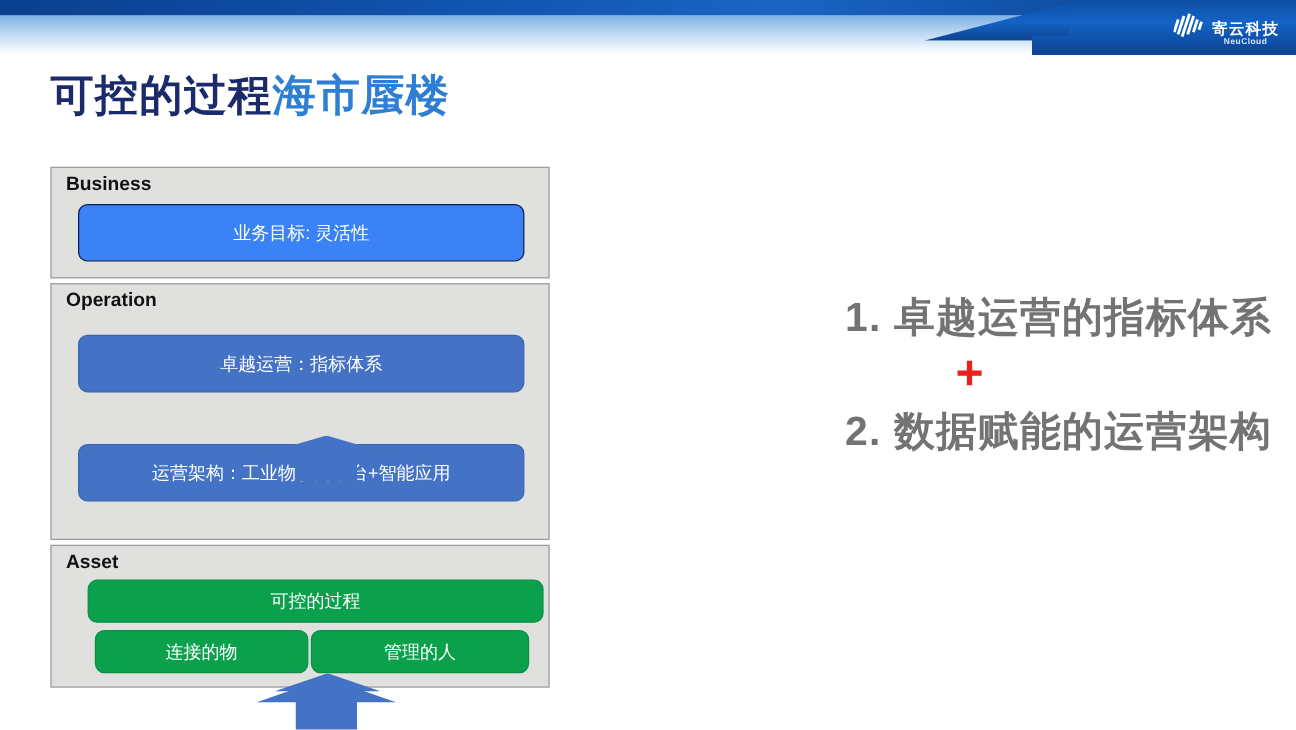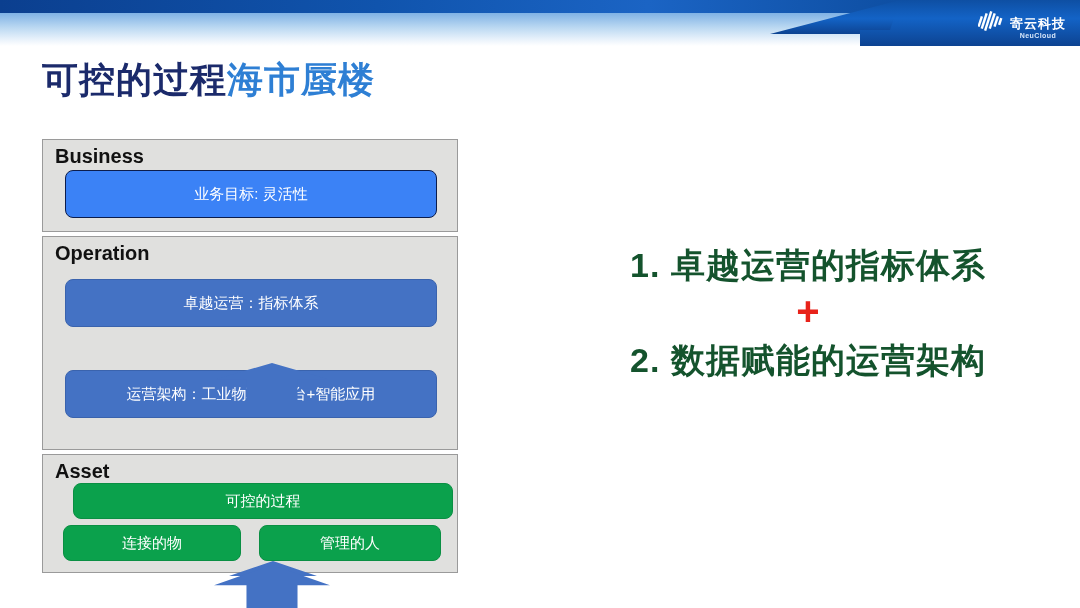--- a/index.html
+++ b/index.html
@@ -108,21 +108,21 @@
     width: 416px;
   }
   .layer-panel {
     position: relative;
     background: #e0e0de;
     border: 1px solid #9a9a9a;
     box-sizing: border-box;
     width: 416px;
   }
   .layer-label {
-    font-size: 20px;
+    font-size: 16px;
     font-weight: bold;
     color: #111111;
     padding: 5px 0 2px 12px;
     line-height: 1.1;
   }
   .panel-business { height: 93px; }
   .panel-operation { height: 214px; margin-top: 4px; }
   .panel-asset { height: 119px; margin-top: 4px; }
 
   .box {
@@ -170,21 +170,21 @@
   }
   #asset-box-top {
     position: absolute;
     left: 30px;
     top: 28px;
     width: 380px;
     height: 36px;
   }
   #asset-box-left {
     position: absolute;
-    left: 20px;
+    left: 36px;
     top: 70px;
     width: 178px;
     height: 36px;
   }
   #asset-box-right {
     position: absolute;
     left: 216px;
     top: 70px;
     width: 182px;
     height: 36px;
@@ -224,24 +224,25 @@
   #right-panel {
     position: absolute;
     left: 556px;
     top: 246px;
     width: 504px;
     text-align: center;
   }
   .right-line {
     font-size: 34px;
     font-weight: bold;
-    color: #14532d;
+    color: #737373;
     letter-spacing: 1px;
     line-height: 1.15;
     white-space: nowrap;
+    text-align: right;
   }
   #plus-sign {
     font-size: 40px;
     font-weight: bold;
     color: #e8221a;
     line-height: 1;
     margin: 6px 0 10px 0;
   }
 </style>
 </head>

